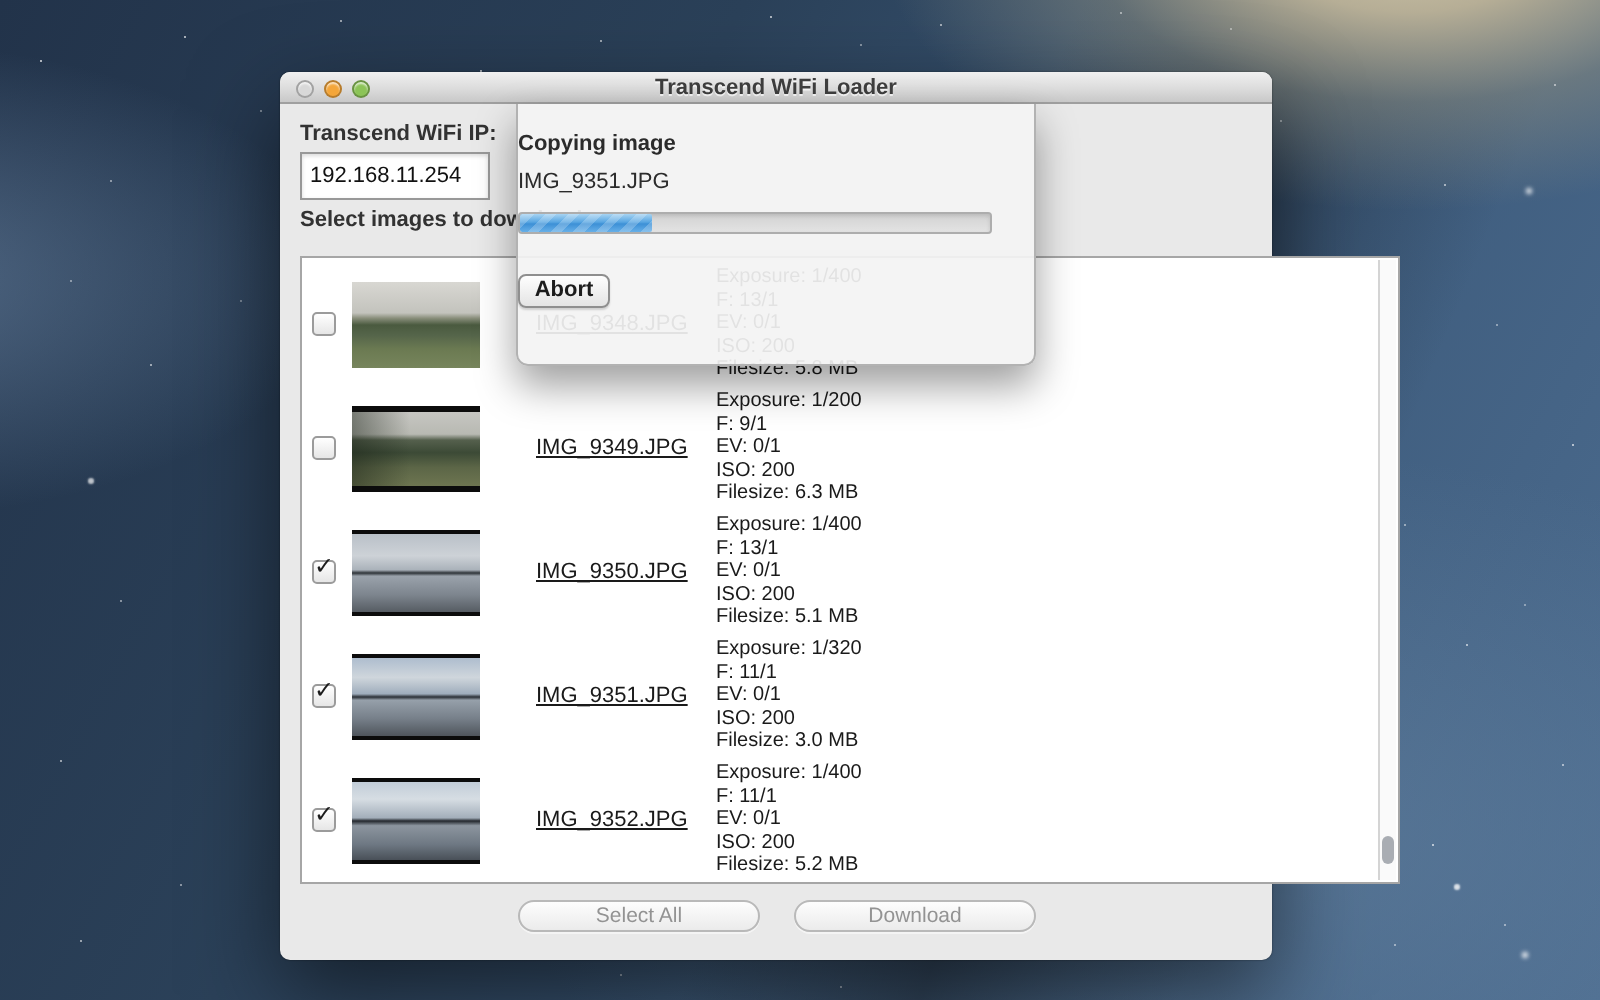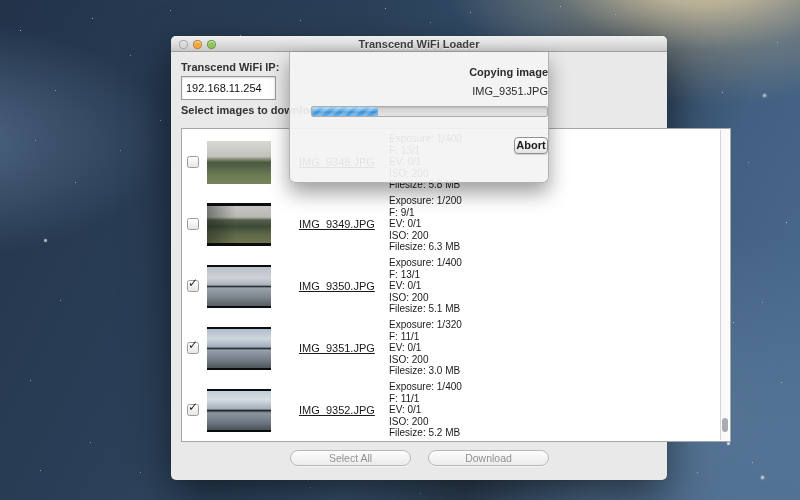--- a/index.html
+++ b/index.html
@@ -32,21 +32,21 @@
       666px 432px 0 0 rgba(255,255,255,.5), 762px 477px 2px 1px rgba(255,255,255,.9),
       728px 443px 1px 1px rgba(255,255,255,.8), 764px 95px 2px 1px rgba(255,255,255,.85),
       688px 330px 1px 1px rgba(255,255,255,.8), 45px 240px 1px 1px rgba(255,255,255,.7),
       60px 300px 0 0 rgba(255,255,255,.6), 30px 380px 0 0 rgba(255,255,255,.7),
       90px 442px 0 0 rgba(255,255,255,.6), 140px 472px 0 0 rgba(255,255,255,.5),
       40px 470px 0 0 rgba(255,255,255,.7), 310px 487px 0 0 rgba(255,255,255,.6),
       556px 472px 0 0 rgba(255,255,255,.55), 420px 493px 0 0 rgba(255,255,255,.6),
       505px 40px 0 0 rgba(255,255,255,.45), 640px 60px 0 0 rgba(255,255,255,.5);}
   
   .window{position:absolute;left:140px;top:36px;width:496px;height:444px;border-radius:5px;
-    background:#e9e9e9;box-shadow:0 18px 45px rgba(0,0,0,.55), 0 0 1px rgba(0,0,0,.5);margin-left:31px;}
+    background:#e9e9e9;box-shadow:0 18px 45px rgba(0,0,0,.55), 0 0 1px rgba(0,0,0,.5);}
   .titlebar{position:absolute;left:0;top:0;width:100%;height:16px;border-radius:5px 5px 0 0;
     background:linear-gradient(180deg,#f0f0f0 0%,#dcdcdc 55%,#c8c8c8 100%);
     border-bottom:1px solid #9f9f9f;box-sizing:border-box;}
   .title{position:absolute;left:0;right:0;top:2px;text-align:center;font-size:11px;font-weight:700;
     color:#3e3e3e;text-shadow:0 1px 0 rgba(255,255,255,.7);}
   .lights{position:absolute;left:8px;top:4px;display:flex;gap:5px;}
   .light{width:9px;height:9px;border-radius:50%;border:1px solid rgba(0,0,0,.25);box-sizing:border-box;
     box-shadow:inset 0 1px 1px rgba(255,255,255,.7);}
   
   .lbl{position:absolute;font-size:11px;font-weight:700;color:#323232;}
@@ -81,29 +81,29 @@
   .sb-thumb{position:absolute;right:1px;bottom:8px;width:6px;height:14px;border-radius:3px;background:#a9adb3;}
   
   .pill{position:absolute;top:414px;width:121px;height:16px;border-radius:8px;border:1px solid #b9b9b9;
     background:linear-gradient(180deg,#fdfdfd,#ebebeb);box-sizing:border-box;text-align:center;
     font-size:10.5px;line-height:14px;color:#939393;box-shadow:0 1px 0 rgba(255,255,255,.5);}
   .btn-selectall{left:119px;} .btn-download{left:257px;}
   
   .sheet{position:absolute;left:118px;top:16px;width:260px;height:131px;box-sizing:border-box;
     background:rgba(243,243,243,.92);border:1px solid #b2b2b2;border-top:none;
     border-radius:0 0 6px 6px;box-shadow:0 10px 20px rgba(0,0,0,.38);
-    display:flex;flex-direction:column;align-items:flex-end;z-index:5;}
+    display:flex;flex-direction:column;align-items:flex-start;z-index:5;}
   .sheet-title{margin-top:14px;font-size:11px;font-weight:700;color:#2b2b2b;}
   .sheet-file{margin-top:7px;font-size:11px;color:#2b2b2b;}
   .progress{margin-top:9px;width:237px;height:11px;box-sizing:border-box;border:1px solid #adadad;border-radius:2px;
     background:linear-gradient(180deg,#d2d2d2,#e3e3e3);box-shadow:inset 0 1px 2px rgba(0,0,0,.12);overflow:hidden;}
   .progress-fill{height:100%;width:28%;border-radius:1px;
     background:repeating-linear-gradient(-45deg,rgba(255,255,255,.22) 0 4px,rgba(255,255,255,0) 4px 8px),
       linear-gradient(180deg,#a6d3f2 0%,#58a6e2 45%,#3d90d6 55%,#66afe8 100%);}
-  .abort{margin-top:20px;width:34px;height:17px;box-sizing:border-box;border:1px solid #8f8f8f;border-radius:4px;
+  .abort{margin-top:20px;width:46px;height:17px;box-sizing:border-box;border:1px solid #8f8f8f;border-radius:4px;
     background:linear-gradient(180deg,#fefefe,#e4e4e4);font-size:11px;font-weight:700;color:#1c1c1c;
     text-align:center;line-height:15px;box-shadow:0 1px 1px rgba(0,0,0,.15);}
 </style>
 </head>
 <body>
 
 <div class="desktop">
   <div class="stars"></div>
 
   <div class="window">

